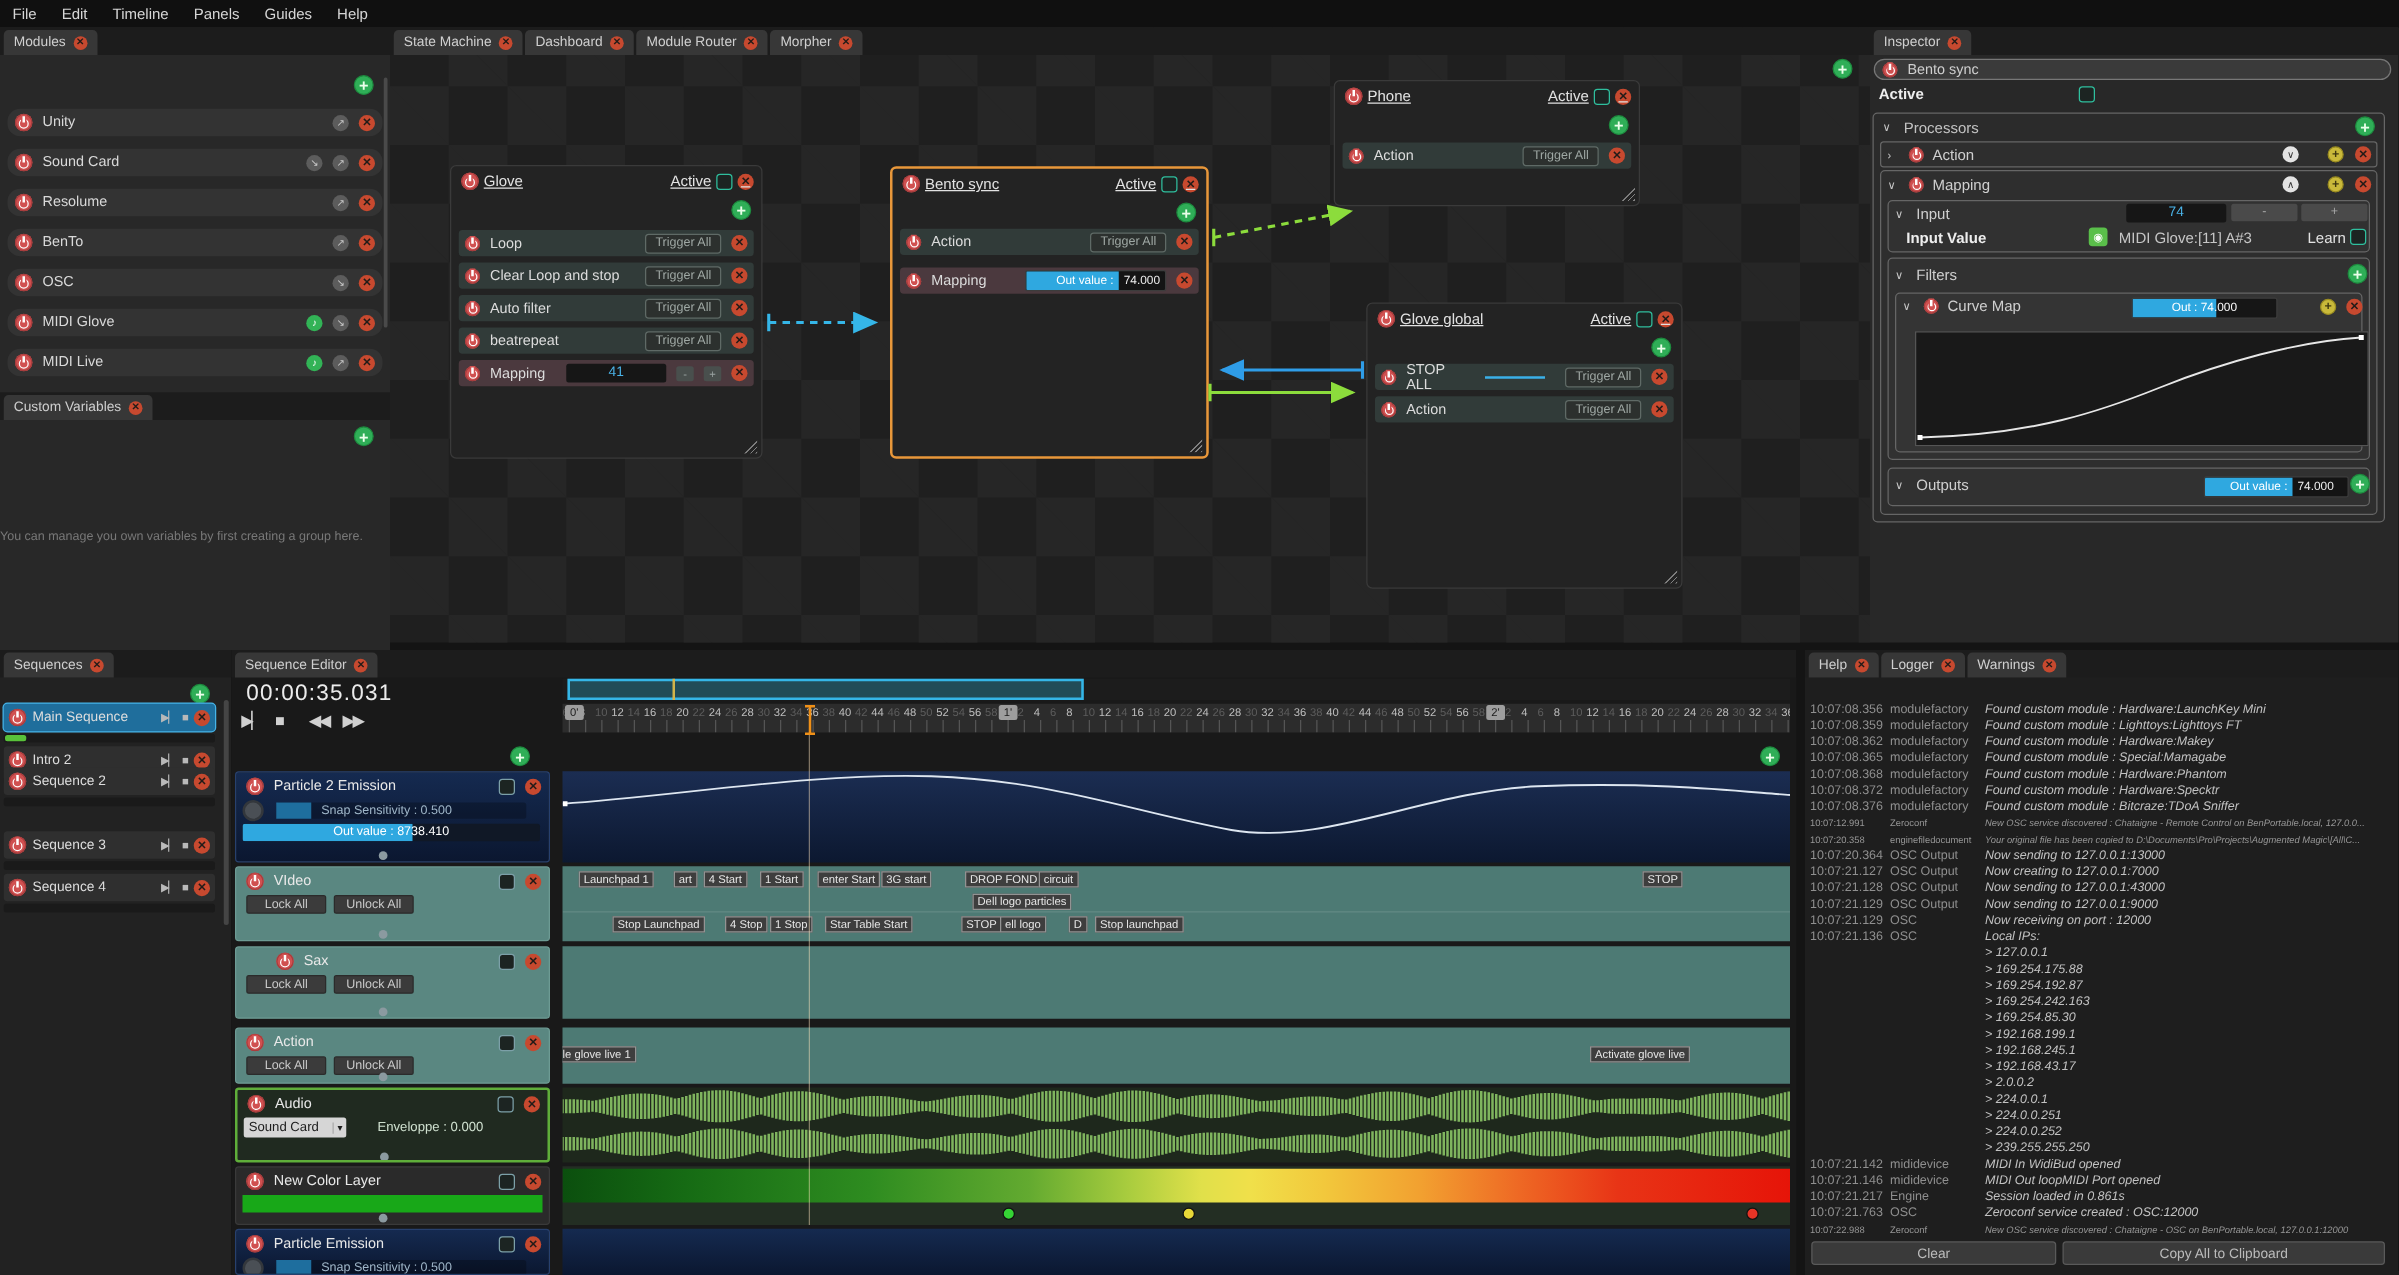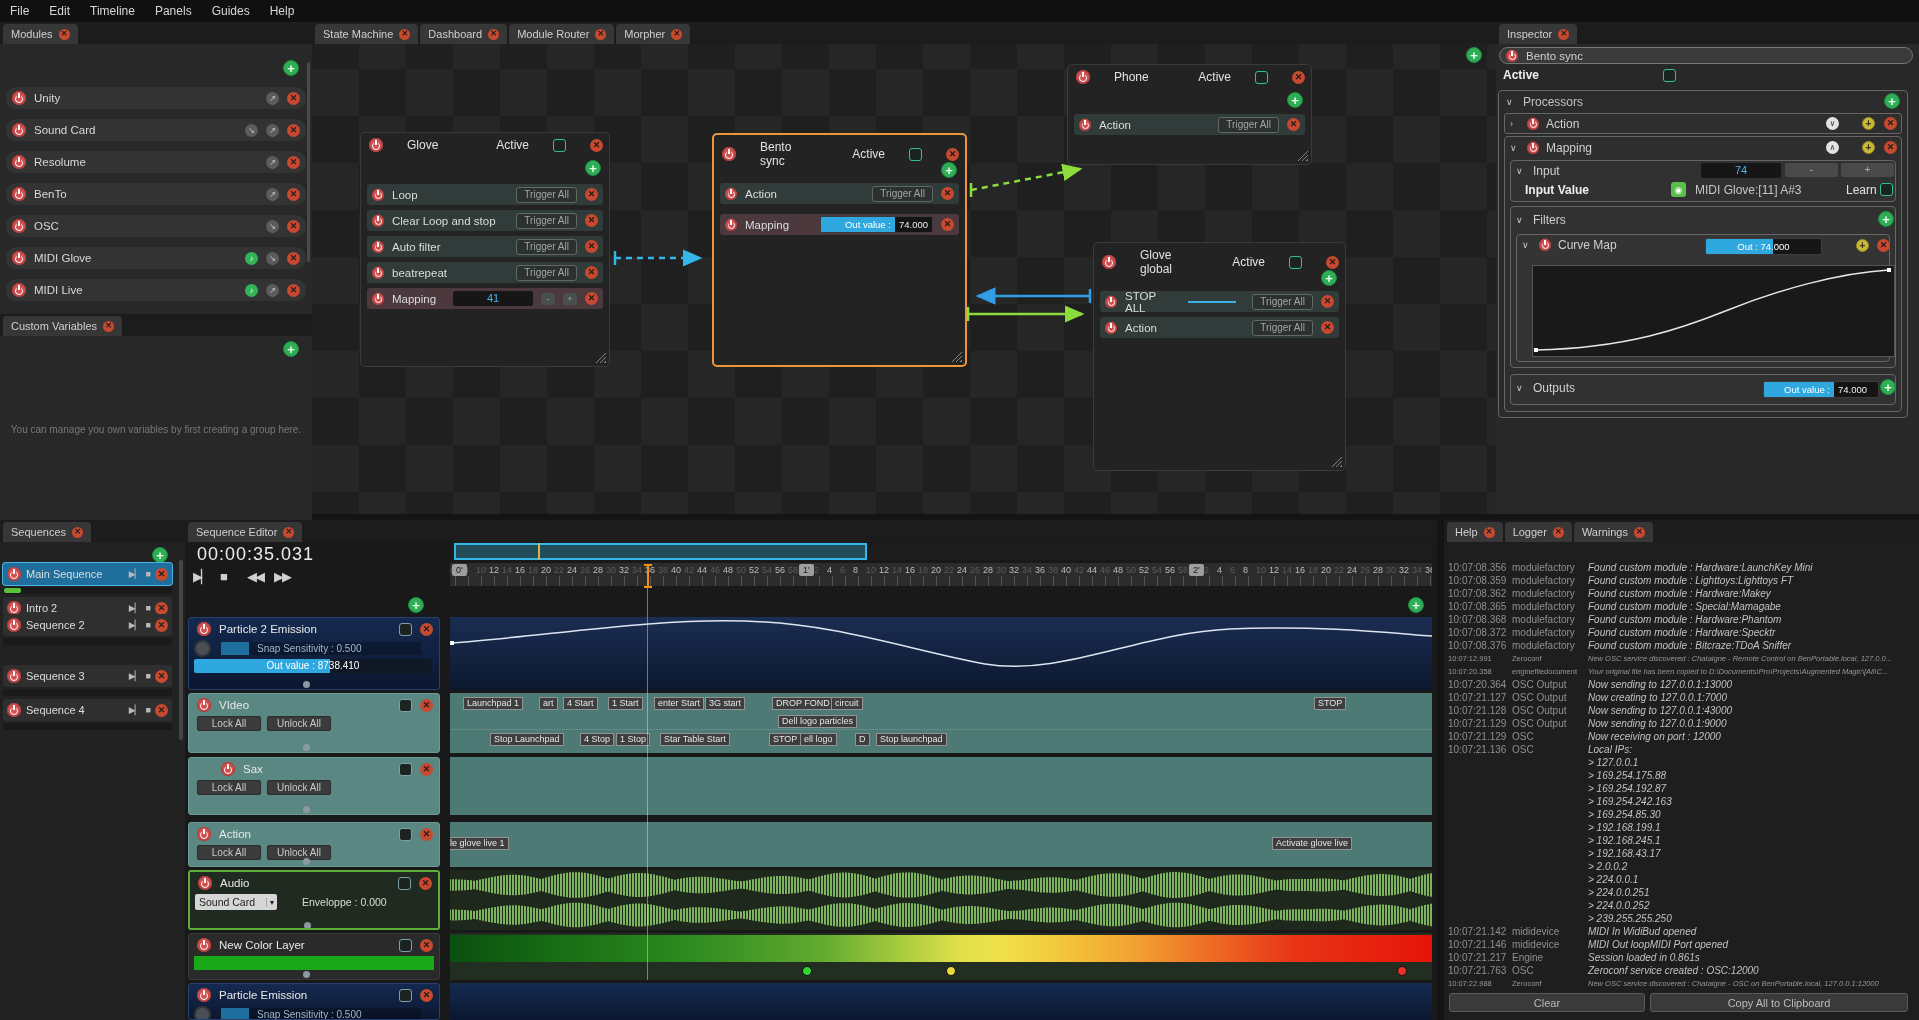--- a/index.html
+++ b/index.html
@@ -34,25 +34,25 @@
   #customvars-panel{left:0;top:314px;width:312px;height:206px;background:#282828;}
   #canvas-panel{left:312px;top:22px;width:1184px;height:492px;background-color:#1f1f1f;
     background-image:linear-gradient(45deg,#262626 25%,transparent 25%,transparent 75%,#262626 75%),linear-gradient(45deg,#262626 25%,transparent 25%,transparent 75%,#262626 75%);
     background-position:0 0,47px 47px;background-size:94px 94px;overflow:hidden;}
   #inspector-panel{left:1496px;top:22px;width:423px;height:492px;background:#282828;}
   #sequences-panel{left:0;top:520px;width:185px;height:500px;background:#222;}
   #editor-panel{left:185px;top:520px;width:1252px;height:500px;background:#191919;overflow:hidden;}
   #logger-panel{left:1444px;top:520px;width:475px;height:500px;background:#1e1e1e;overflow:hidden;}
   .mrow{position:absolute;left:6px;width:300px;height:22px;background:#333;border-radius:10px;display:flex;align-items:center;padding:0 6px;box-sizing:border-box;gap:8px;}
   .mrow .nm{color:#d9d9d9;font-size:11.5px;flex:1;}
-  .helptxt{position:absolute;left:0;width:100%;text-align:center;color:#787878;font-size:10px;}
+  .helptxt{position:absolute;left:0;width:100%;color:#787878;font-size:10px;}
   
   .node{position:absolute;background:#232323;border:1px solid #3a3a3a;border-radius:5px;box-sizing:border-box;}
   .node.sel{border:2px solid #e8973a;}
-  .nhead{display:flex;align-items:center;gap:24px;padding:5px 6px 0 8px;color:#e2e2e2;font-size:12px;}
+  .nhead{display:flex;align-items:center;gap:4px;padding:5px 6px 0 8px;color:#e2e2e2;font-size:12px;text-decoration:underline;}
   .nhead .sp{flex:1;}
   .nrow{position:absolute;left:6px;right:6px;height:21px;background:#313b39;border-radius:3px;display:flex;align-items:center;gap:8px;padding:0 5px;box-sizing:border-box;color:#dcdcdc;font-size:11.5px;}
   .nrow.map{background:#4b393e;}
   .nrow .sp{flex:1;}
   .tbtn{background:#2c302e;border:1px solid #5f6a66;border-radius:3px;color:#9fa8a4;font-size:10px;padding:1px 7px;line-height:12px;white-space:nowrap;}
   .numbox{background:#161616;border-radius:2px;color:#4ab3e8;font-size:11px;text-align:center;height:15px;line-height:15px;}
   .minibtn{background:#494f4d;border-radius:2px;color:#99a2a0;font-size:9px;width:14px;height:12px;line-height:12px;text-align:center;}
   .pill{background:#141414;border:1px solid #3c3c3c;height:15px;display:flex;border-radius:2px;overflow:hidden;font-size:9.5px;align-items:stretch;}
   .pill .fill{background:#2fa8e0;color:#fff;display:flex;align-items:center;justify-content:flex-end;padding:0 4px;white-space:nowrap;}
   .pill .val{color:#eee;display:flex;align-items:center;padding:0 4px;white-space:nowrap;}

